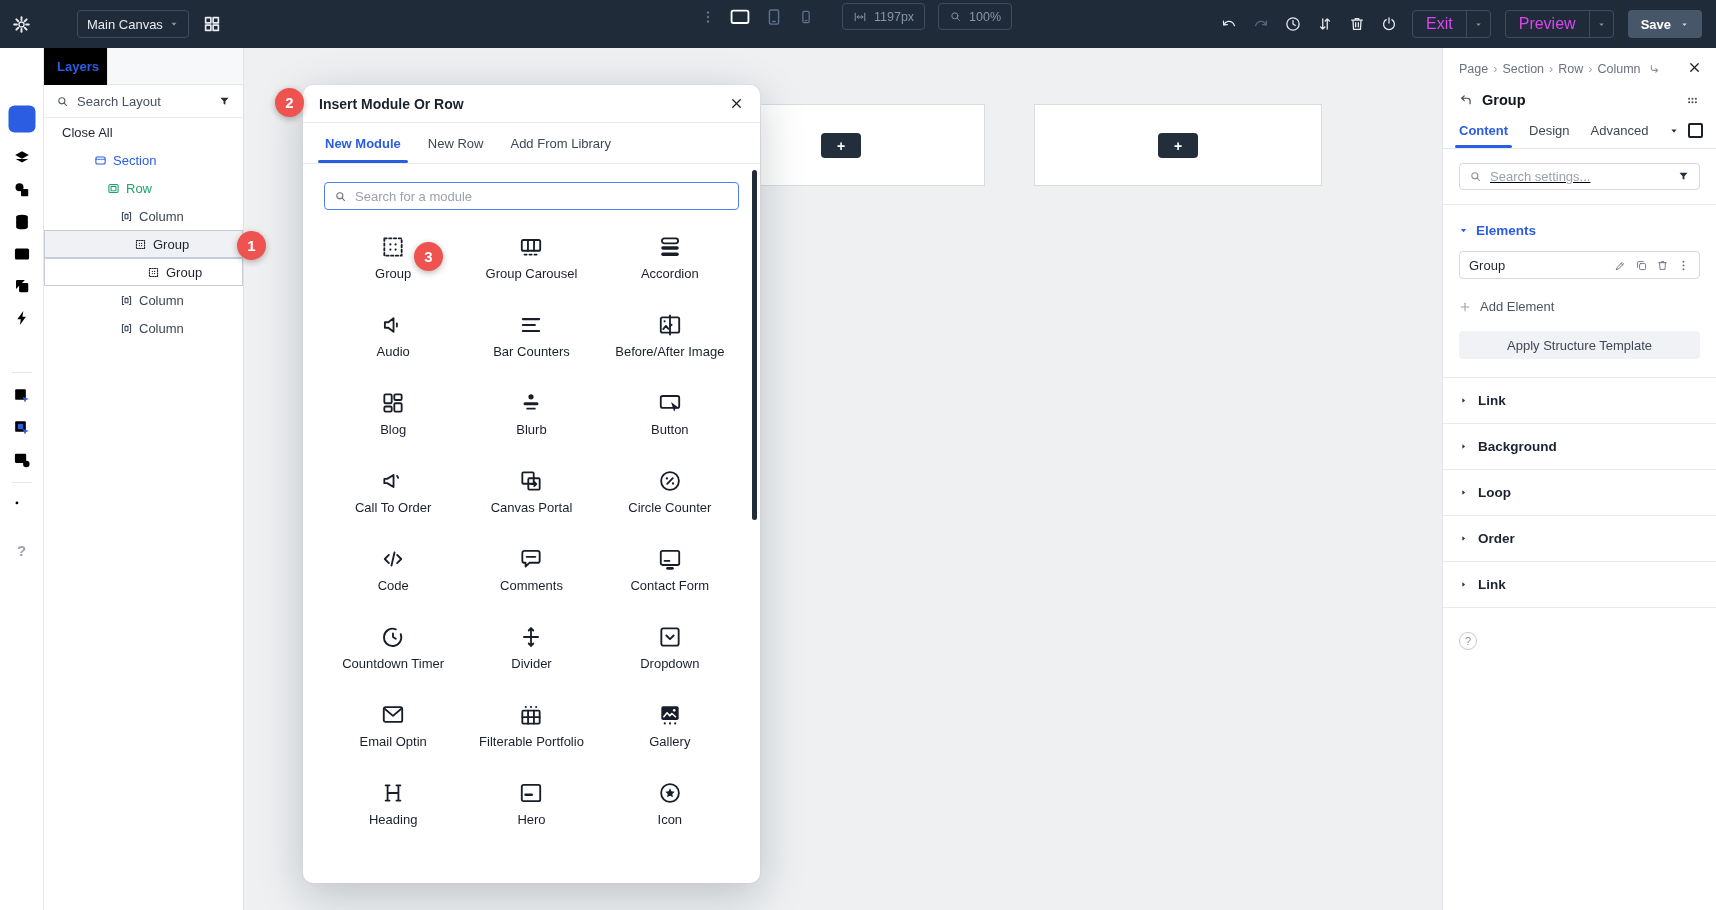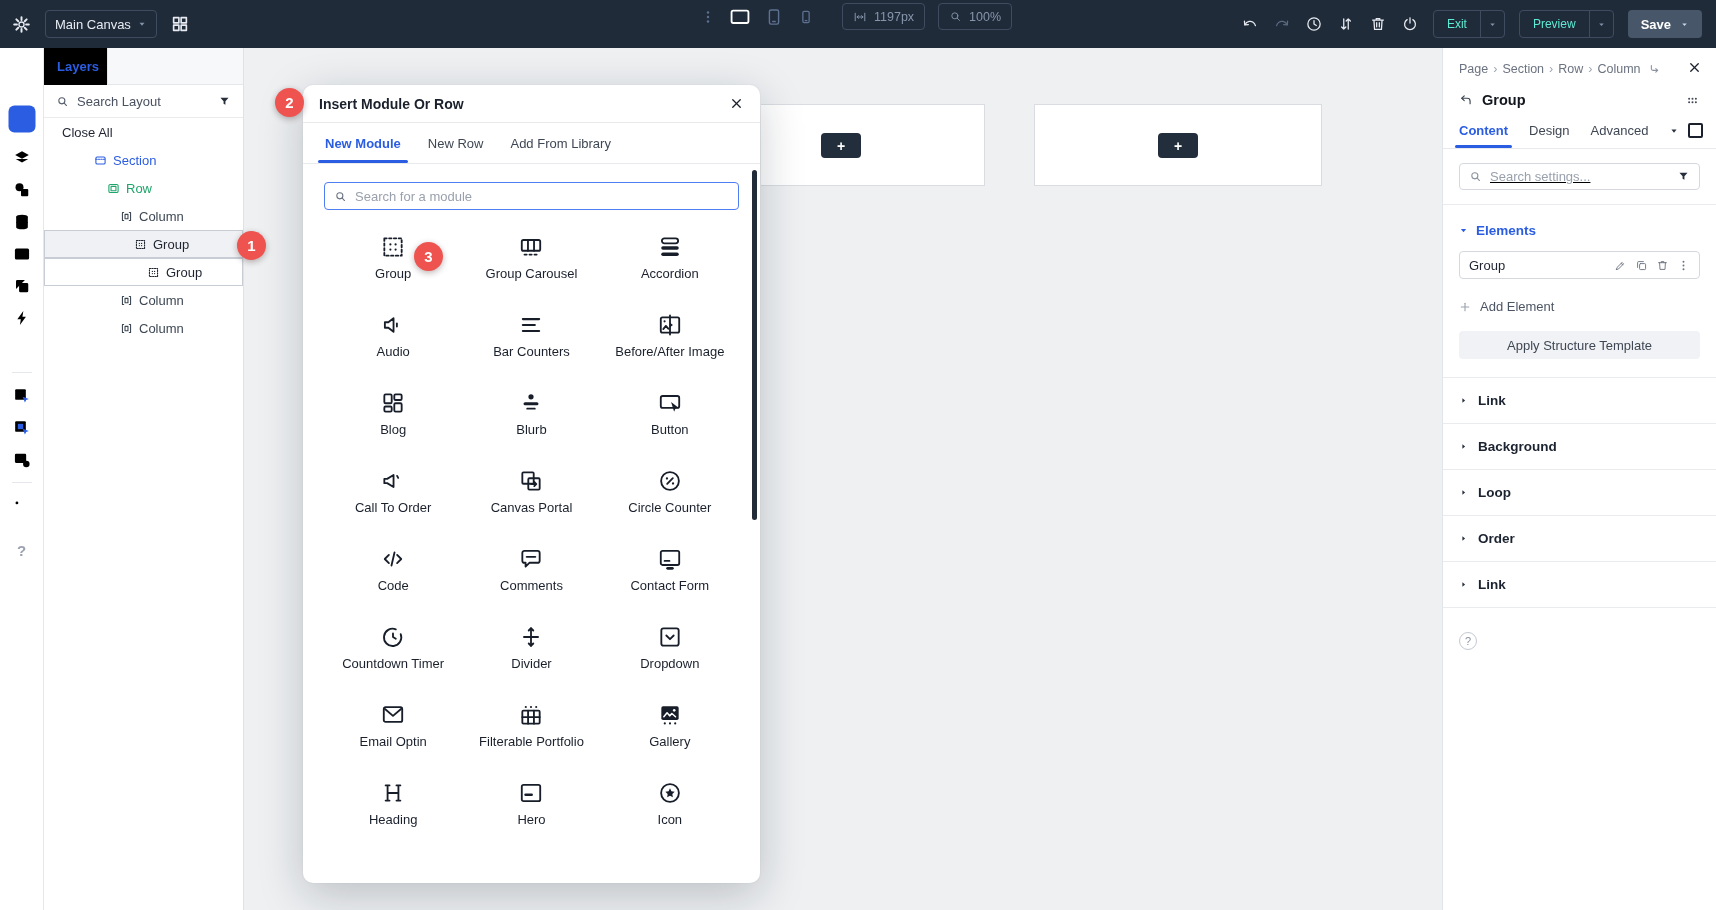--- a/index.html
+++ b/index.html
@@ -9,30 +9,30 @@
   .ic { display:inline-flex; align-items:center; justify-content:center; flex:0 0 auto; }
   .ic svg { width:100%; height:100%; fill:none; stroke:currentColor; stroke-width:1.7;
     stroke-linecap:round; stroke-linejoin:round; }
 
   
   .topbar { position:absolute; left:0; top:0; width:1716px; height:48px; background:#202b3a;
     display:flex; align-items:center; z-index:30; }
   .tb-left { display:flex; align-items:center; gap:14px; padding-left:12px; }
   .tb-btn { display:flex; align-items:center; justify-content:center; color:#e7ebf1; cursor:pointer; }
   .mc-select { display:flex; align-items:center; justify-content:space-between; width:112px; height:28px;
-    border:1px solid #3f4c60; border-radius:4px; padding:0 9px; color:#e7ebf1; font-size:13px; }
+    border:1px solid #3f4c60; border-radius:4px; padding:0 9px; color:#e7ebf1; font-size:13px;margin-left:32px; }
   .mc-select .chev { color:#8292a8; }
   .tb-center { position:absolute; left:700px; top:0; height:33px; display:flex; align-items:center; gap:13px; }
   .dev { color:#5d7190; } .dev.active { color:#ffffff; }
   .tb-field { display:flex; align-items:center; gap:7px; height:27px; border:1px solid #3f4c60;
     border-radius:4px; padding:0 10px; color:#8695ab; font-size:12.5px; }
   .tb-right { position:absolute; right:14px; top:0; height:48px; display:flex; align-items:center; gap:14px; }
   .tb-iconbtn { color:#e7ebf1; } .tb-iconbtn.dim { color:#5a6a82; }
   .split-btn { display:flex; height:28px; border:1px solid #3f4c60; border-radius:4px; overflow:hidden; }
-  .split-btn .main { display:flex; align-items:center; padding:0 13px; color:#5eead4; font-size:12px; }
+  .split-btn .main { display:flex; align-items:center; padding:0 13px; color:#d946ef; font-size:16px; }
   .split-btn .arrow { display:flex; align-items:center; justify-content:center; width:24px;
     border-left:1px solid #3f4c60; color:#8292a8; }
   .save-btn { display:flex; align-items:center; gap:9px; height:28px; background:#475769;
     border-radius:4px; padding:0 13px; color:#fff; font-size:13px; font-weight:bold; }
   .save-btn .chev { color:#cdd6e2; }
 
   
   .rail { position:absolute; left:0; top:48px; width:44px; bottom:0; background:#fff;
     border-right:1px solid #e4e7eb; z-index:12; }
   .rail-item { position:absolute; left:50%; transform:translate(-50%,-50%); width:20px; height:20px;

